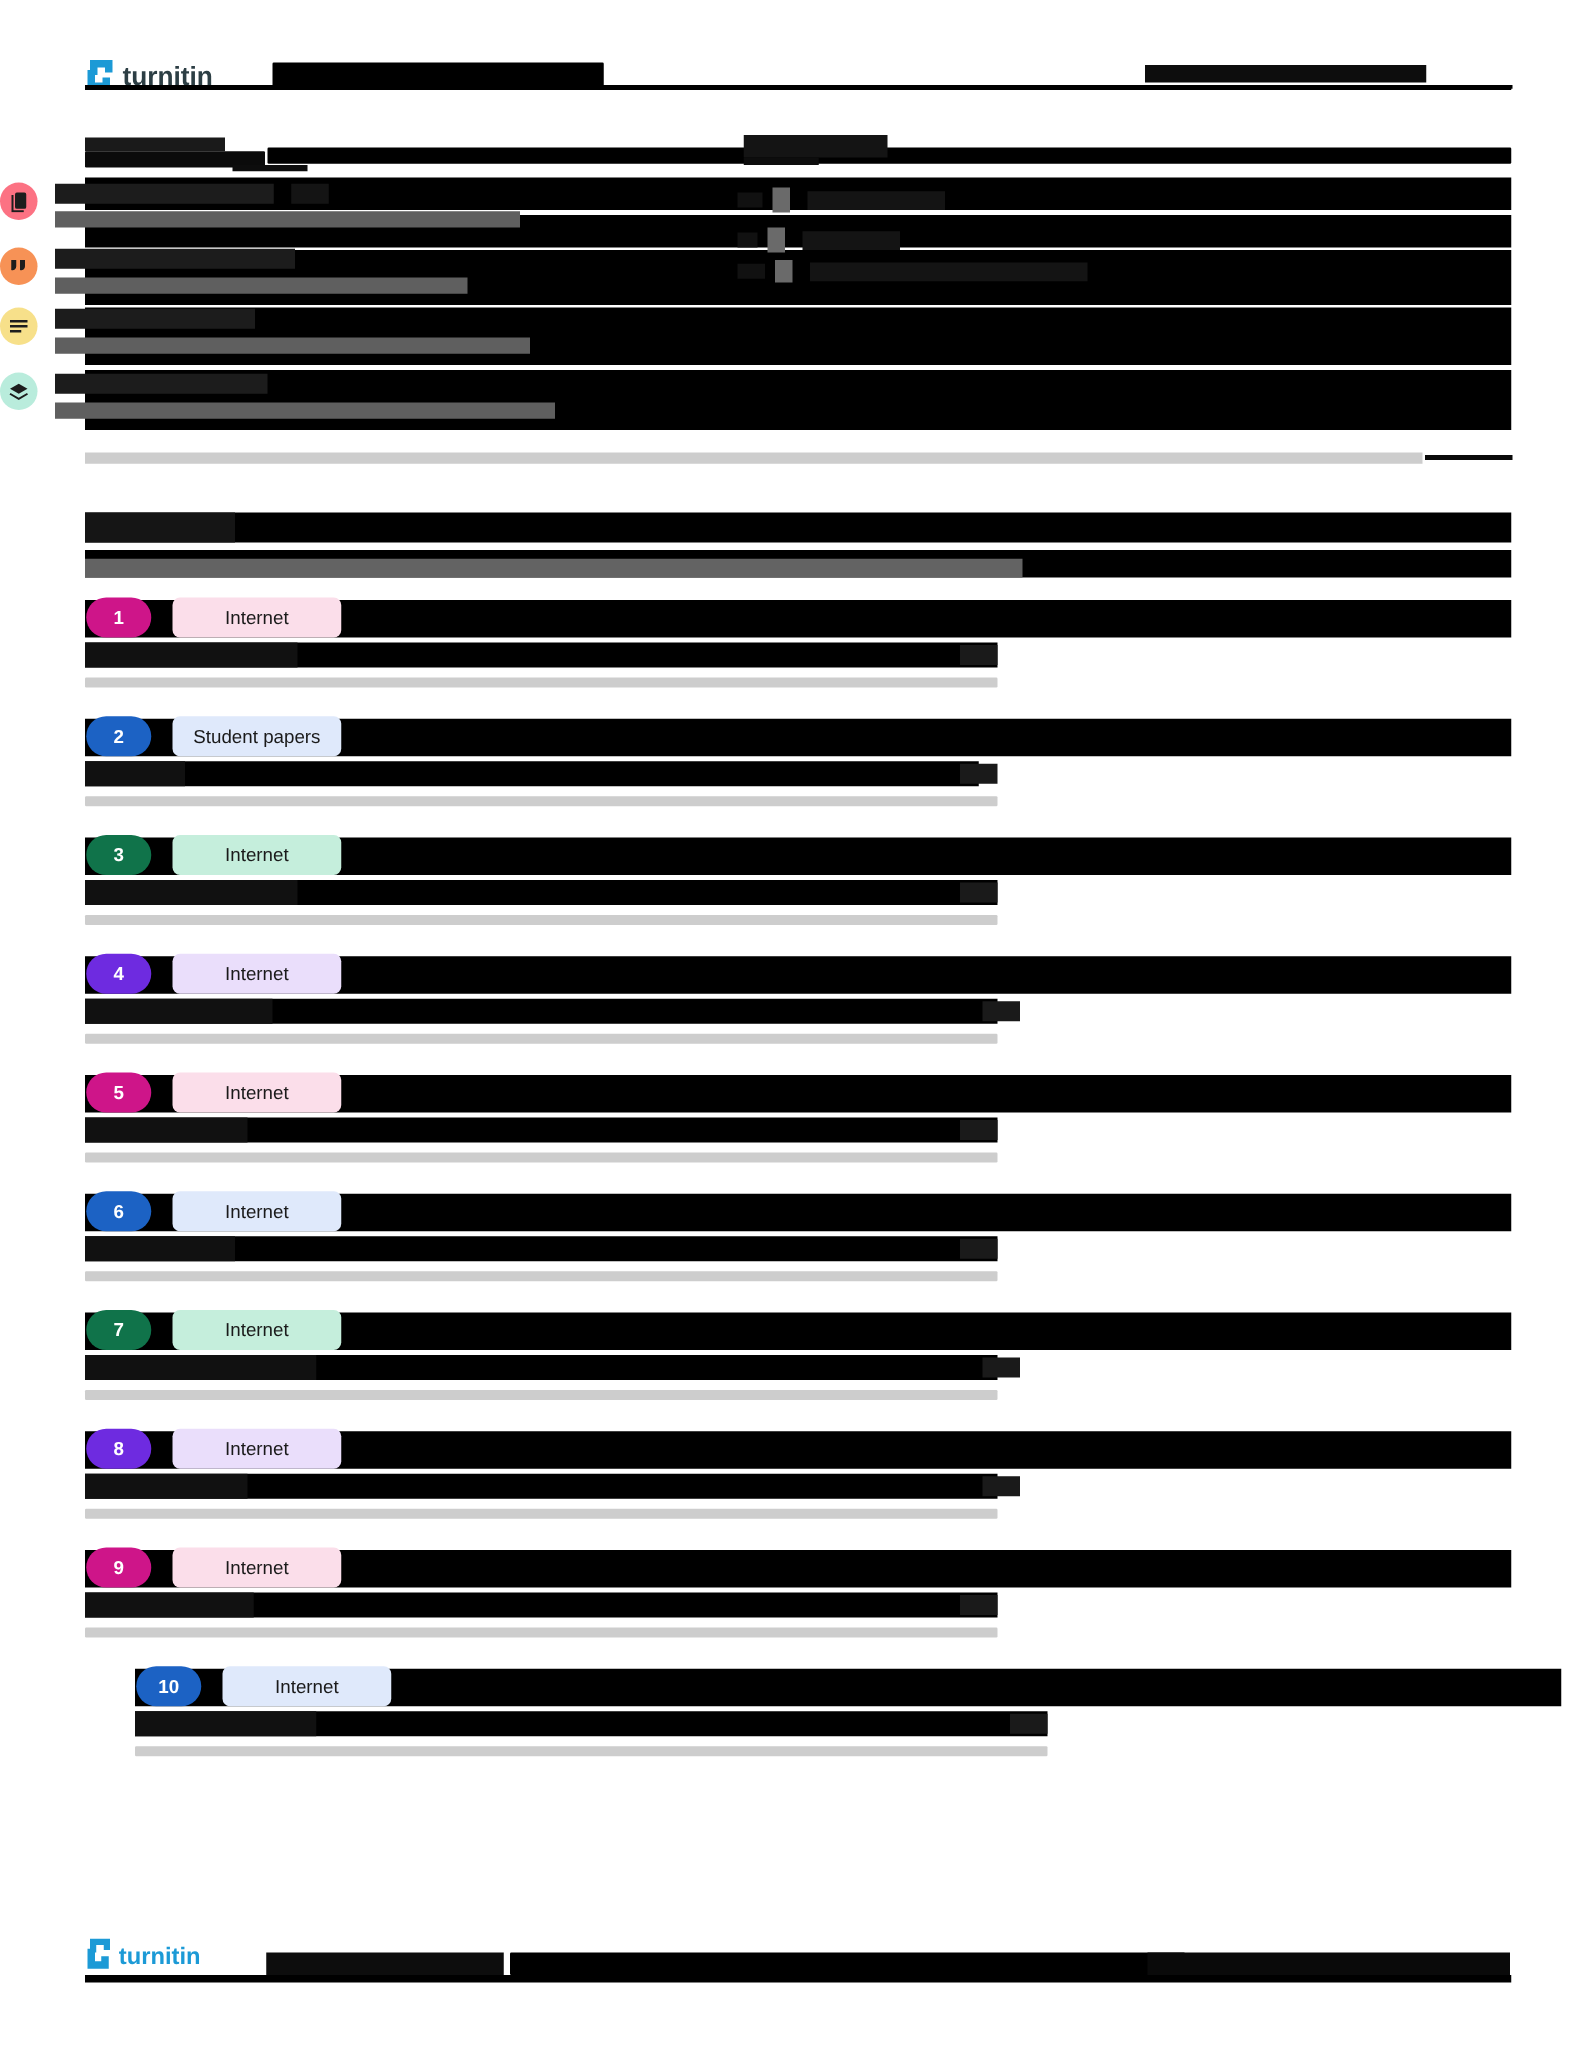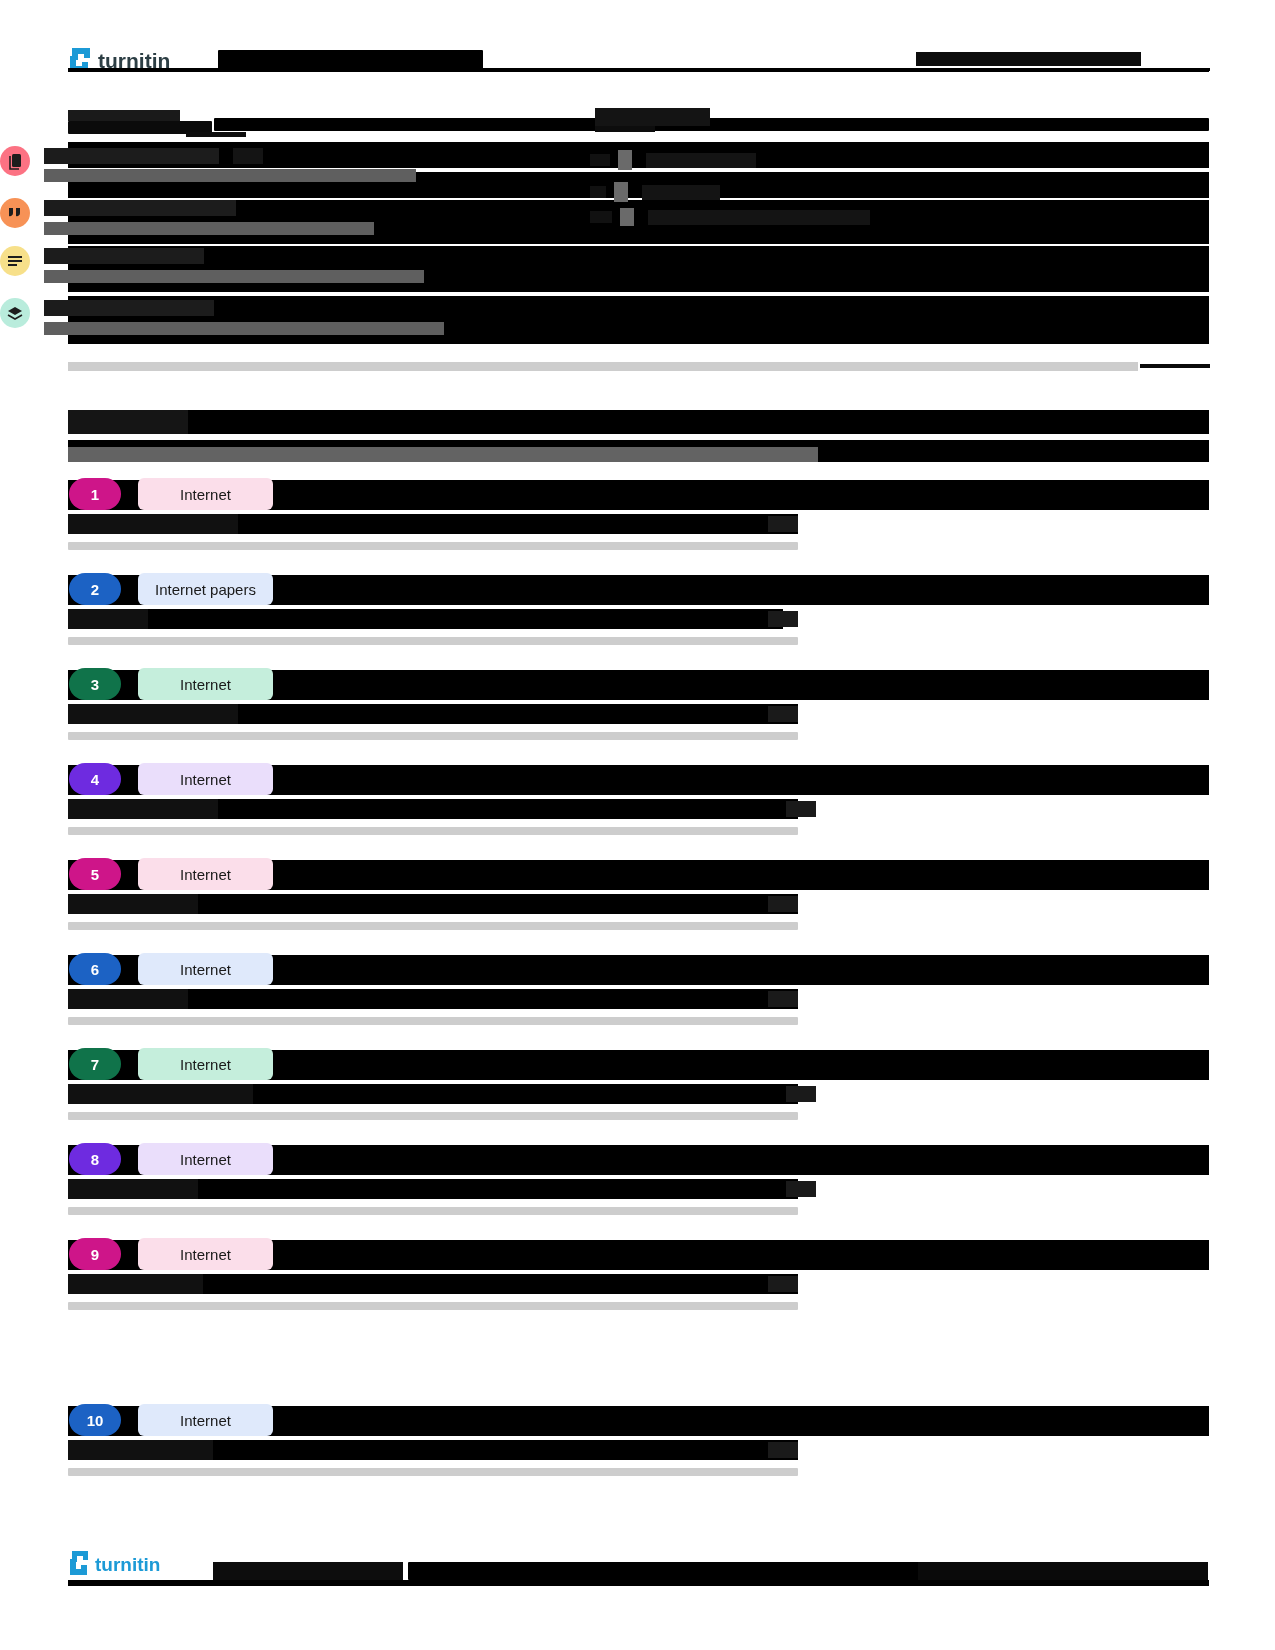--- a/index.html
+++ b/index.html
@@ -222,21 +222,21 @@
         <span class="m-pct" style="top:40px;left:700px;width:30px;"></span>
         <span class="m-bar" style="top:66px;width:730px;"></span>
       </div>
       <div class="match" style="top: 571px;">
         <div class="m-head">
           <span class="m-blackrow"></span>
           <span class="badge" style="background:#1C62C4">
             <span>2</span>
           </span>
           <span class="pill" style="background:#DFE9FB">
-            <span>Internet papers</span>
+            <span>Student papers</span>
           </span>
         </div>
         <span class="m-sub" style="top:38px;width:715px;"></span>
         <span class="m-sub-dark" style="top:38px;width:80px;"></span>
         <span class="m-pct" style="top:40px;left:700px;width:30px;"></span>
         <span class="m-bar" style="top:66px;width:730px;"></span>
       </div>
       <div class="match" style="top: 666px;">
         <div class="m-head">
           <span class="m-blackrow"></span>
@@ -335,21 +335,21 @@
           </span>
           <span class="pill" style="background:#FBDEEA">
             <span>Internet</span>
           </span>
         </div>
         <span class="m-sub" style="top:38px;width:730px;"></span>
         <span class="m-sub-dark" style="top:38px;width:135px;"></span>
         <span class="m-pct" style="top:40px;left:700px;width:30px;"></span>
         <span class="m-bar" style="top:66px;width:730px;"></span>
       </div>
-      <div class="match" style="top: 1402px;">
+      <div class="match" style="top: 1331px; margin-left: 40px;">
         <div class="m-head">
           <span class="m-blackrow"></span>
           <span class="badge" style="background:#1C62C4">
             <span>10</span>
           </span>
           <span class="pill" style="background:#DFE9FB">
             <span>Internet</span>
           </span>
         </div>
         <span class="m-sub" style="top:38px;width:730px;"></span>

